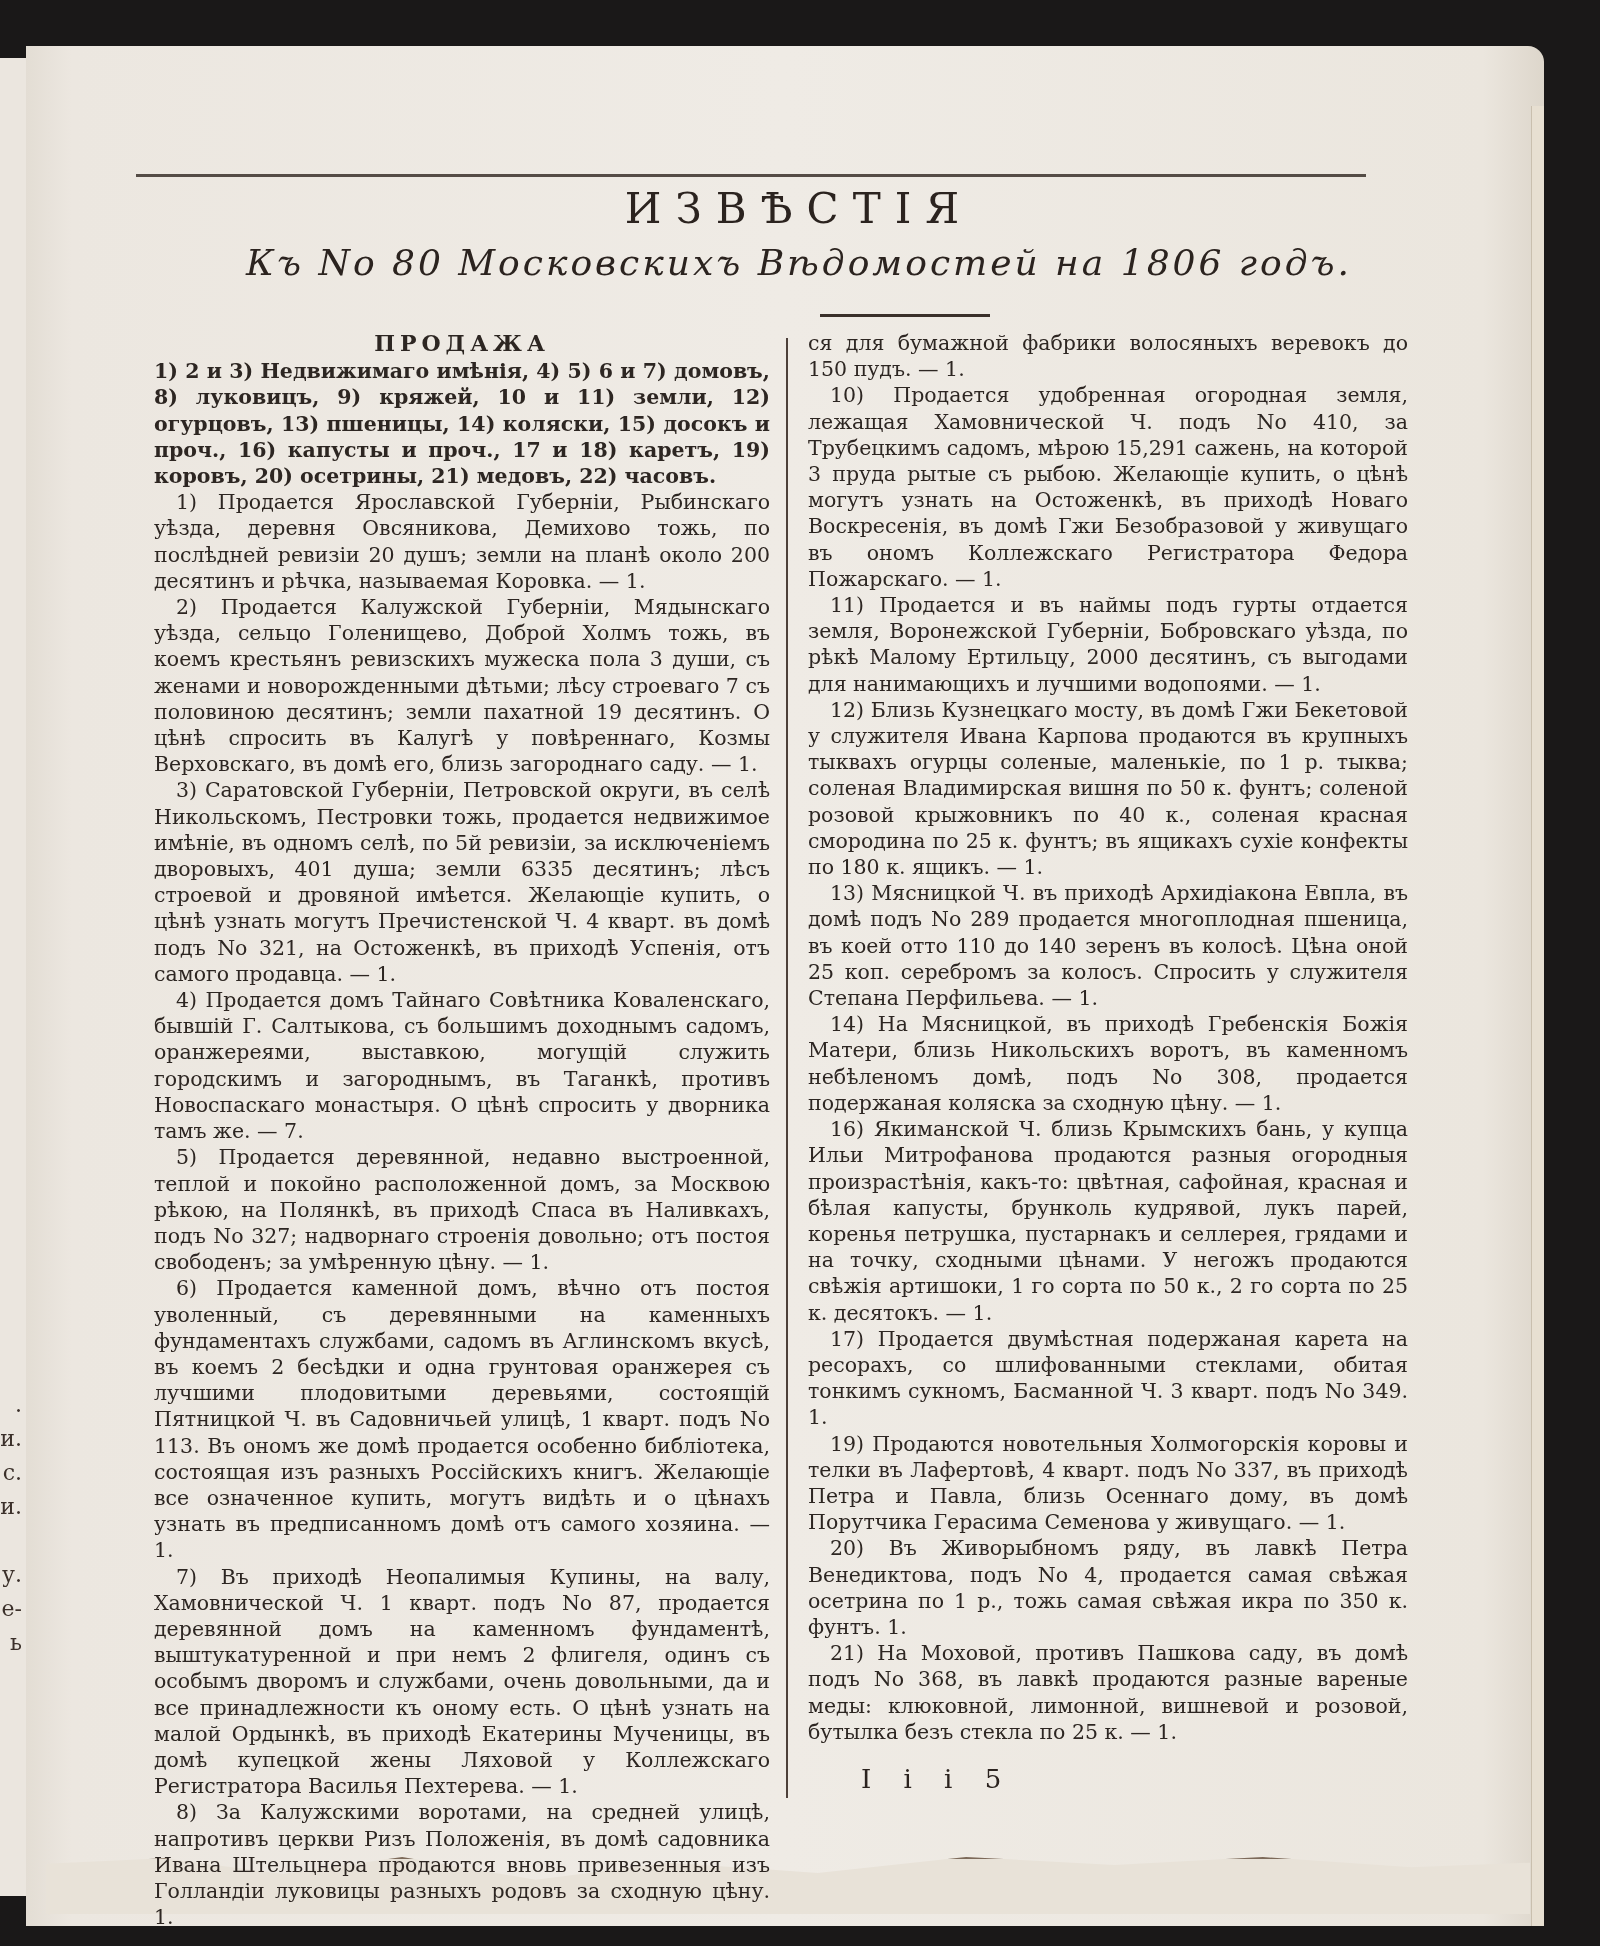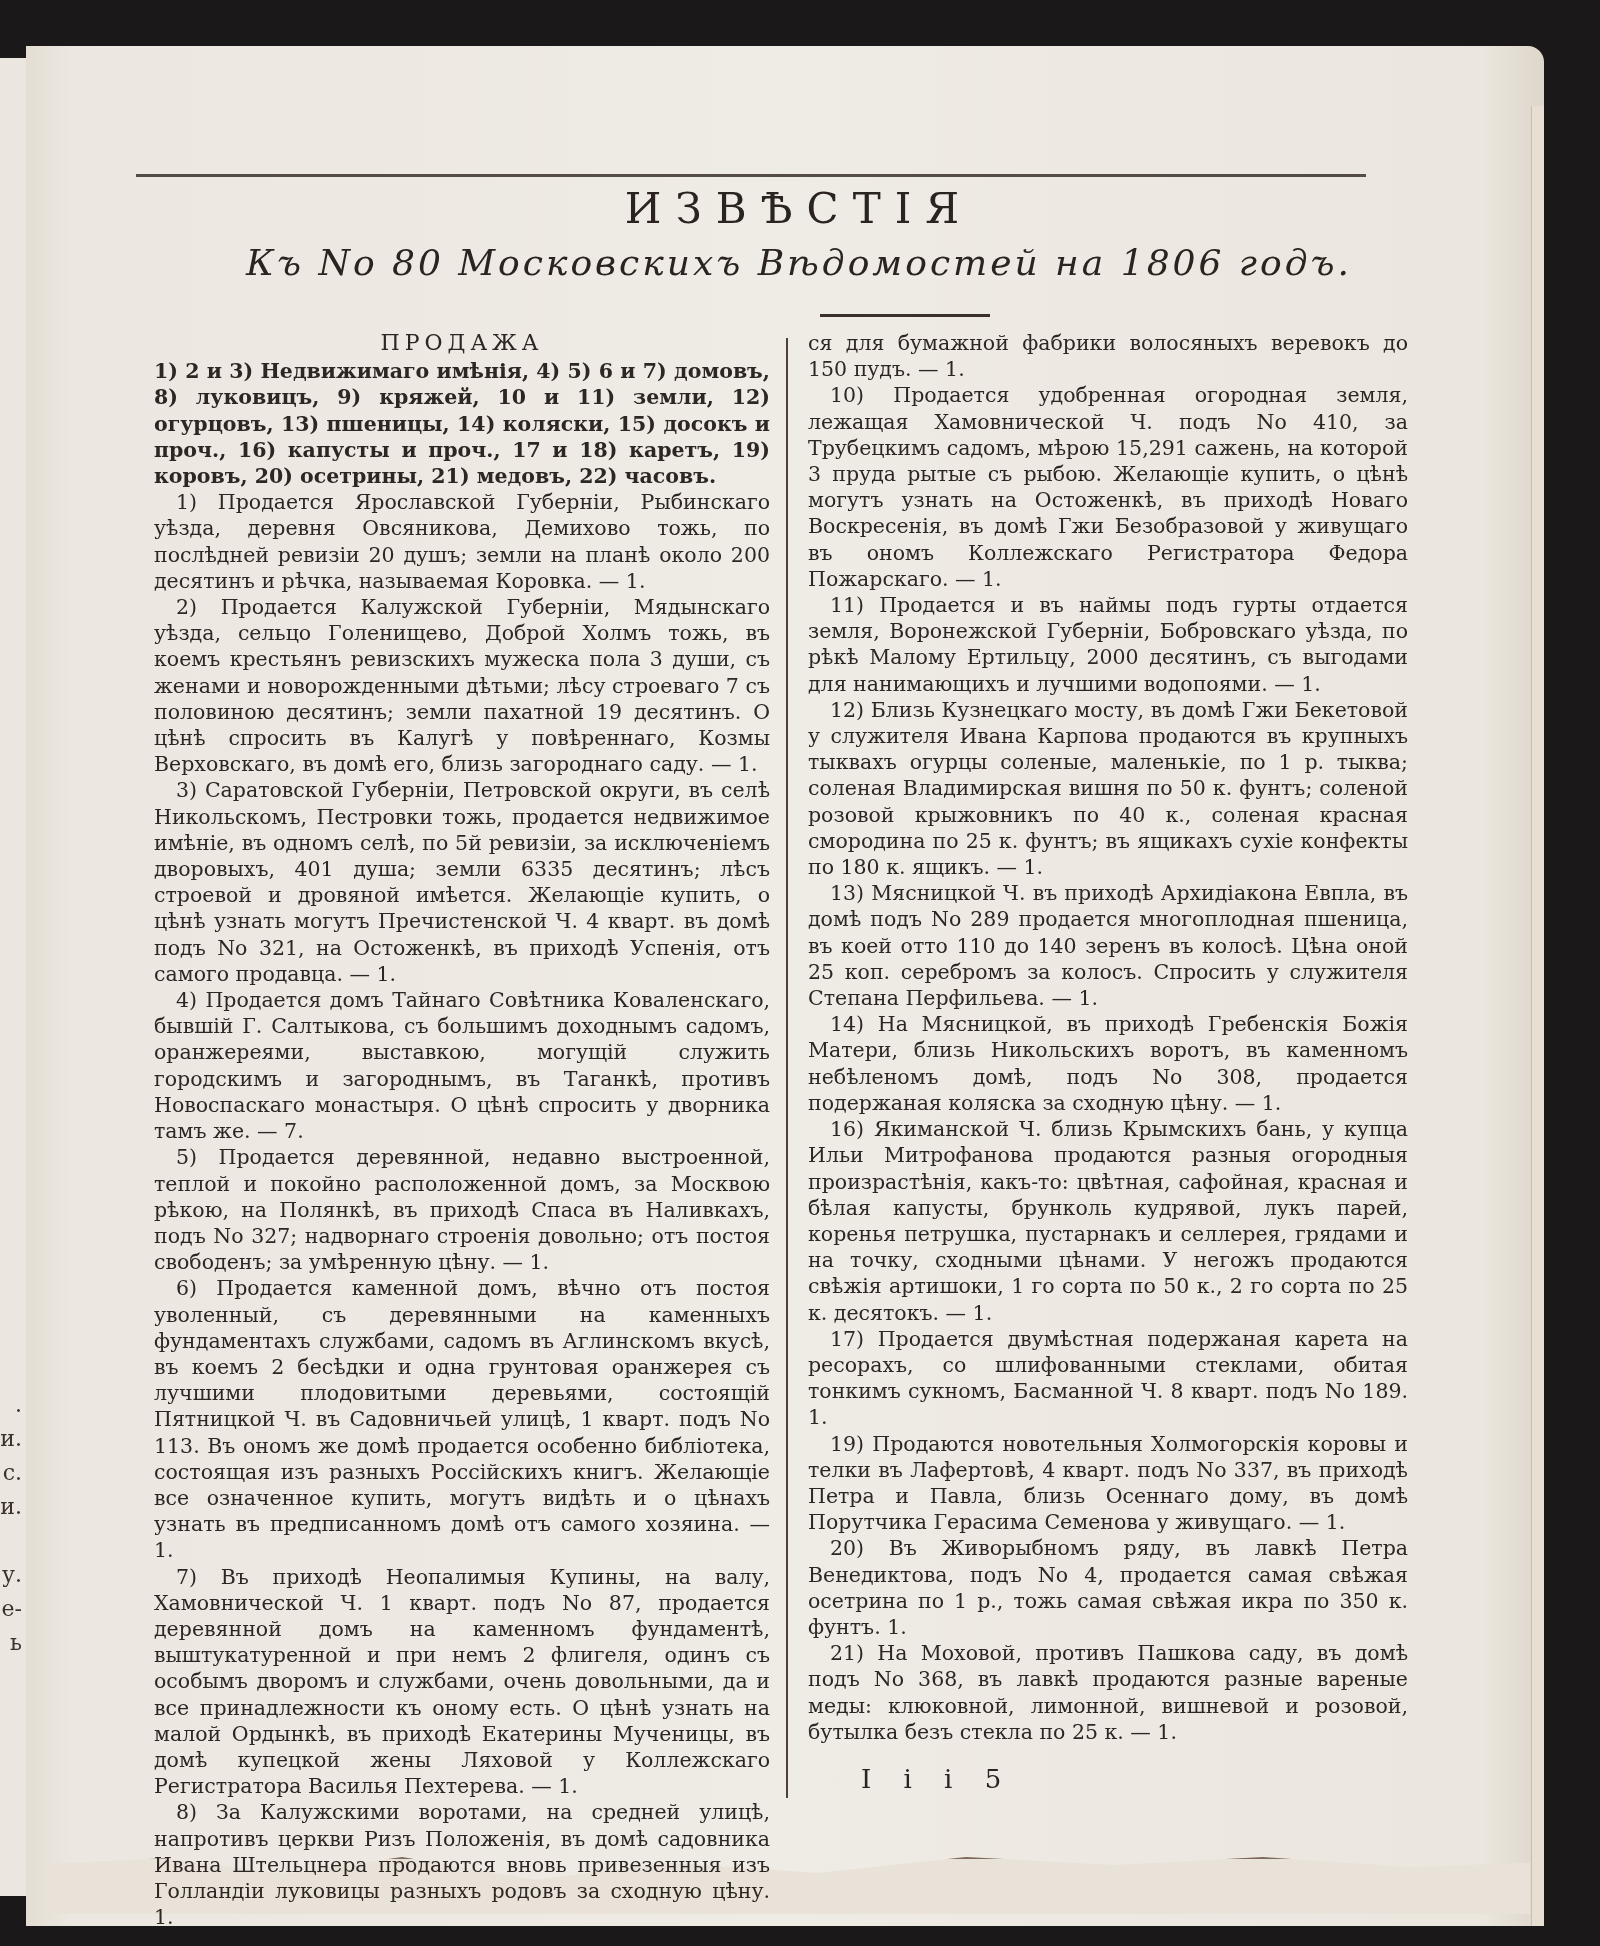--- a/index.html
+++ b/index.html
@@ -49,21 +49,21 @@
   }
   .col {
     position: absolute; top: 284px; color: #2d2622; font-size: 20.5px; line-height: 26.2px;
     text-align: justify;
   }
   .col.left { left: 128px; width: 616px; }
   .col.right { left: 782px; width: 600px; }
   .col-divider {
     position: absolute; left: 760px; top: 292px; width: 2px; height: 1460px; background: #4d403a;
   }
-  .heading { text-align: center; letter-spacing: 5px; font-size: 22px; margin-bottom: 2px; }
+  .heading { text-align: center; letter-spacing: 5px; font-size: 22px; margin-bottom: 2px; font-weight: bold; }
   .index { font-weight: bold; font-size: 20.5px; }
   .entry { text-indent: 22px; margin: 0; }
   .cont { margin: 0; }
   .signature {
     position: absolute; left: 835px; top: 1718px; font-size: 26px; letter-spacing: 12px; color: #2b231f;
   }
 </style>
 </head>
 <body>
 
@@ -106,21 +106,21 @@
   </div>
 
   <div class="col right">
     <p class="cont">ся для бумажной фабрики волосяныхъ веревокъ до 150 пудъ. — 1.</p>
     <p class="entry">10) Продается удобренная огородная земля, лежащая Хамовнической Ч. подъ No 410, за Трубецкимъ садомъ, мѣрою 15,291 сажень, на которой 3 пруда рытые съ рыбою. Желающіе купить, о цѣнѣ могутъ узнать на Остоженкѣ, въ приходѣ Новаго Воскресенія, въ домѣ Гжи Безобразовой у живущаго въ ономъ Коллежскаго Регистратора Федора Пожарскаго. — 1.</p>
     <p class="entry">11) Продается и въ наймы подъ гурты отдается земля, Воронежской Губерніи, Бобровскаго уѣзда, по рѣкѣ Малому Ертильцу, 2000 десятинъ, съ выгодами для нанимающихъ и лучшими водопоями. — 1.</p>
     <p class="entry">12) Близь Кузнецкаго мосту, въ домѣ Гжи Бекетовой у служителя Ивана Карпова продаются въ крупныхъ тыквахъ огурцы соленые, маленькіе, по 1 р. тыква; соленая Владимирская вишня по 50 к. фунтъ; соленой розовой крыжовникъ по 40 к., соленая красная смородина по 25 к. фунтъ; въ ящикахъ сухіе конфекты по 180 к. ящикъ. — 1.</p>
     <p class="entry">13) Мясницкой Ч. въ приходѣ Архидіакона Евпла, въ домѣ подъ No 289 продается многоплодная пшеница, въ коей отто 110 до 140 зеренъ въ колосѣ. Цѣна оной 25 коп. серебромъ за колосъ. Спросить у служителя Степана Перфильева. — 1.</p>
     <p class="entry">14) На Мясницкой, въ приходѣ Гребенскія Божія Матери, близь Никольскихъ воротъ, въ каменномъ небѣленомъ домѣ, подъ No 308, продается подержаная коляска за сходную цѣну. — 1.</p>
     <p class="entry">16) Якиманской Ч. близь Крымскихъ бань, у купца Ильи Митрофанова продаются разныя огородныя произрастѣнія, какъ-то: цвѣтная, сафойная, красная и бѣлая капусты, брунколь кудрявой, лукъ парей, коренья петрушка, пустарнакъ и селлерея, грядами и на точку, сходными цѣнами. У негожъ продаются свѣжія артишоки, 1 го сорта по 50 к., 2 го сорта по 25 к. десятокъ. — 1.</p>
-    <p class="entry">17) Продается двумѣстная подержаная карета на ресорахъ, со шлифованными стеклами, обитая тонкимъ сукномъ, Басманной Ч. 8 кварт. подъ No 189. 1.</p>
+    <p class="entry">17) Продается двумѣстная подержаная карета на ресорахъ, со шлифованными стеклами, обитая тонкимъ сукномъ, Басманной Ч. 3 кварт. подъ No 349. 1.</p>
     <p class="entry">19) Продаются новотельныя Холмогорскія коровы и телки въ Лафертовѣ, 4 кварт. подъ No 337, въ приходѣ Петра и Павла, близь Осеннаго дому, въ домѣ Порутчика Герасима Семенова у живущаго. — 1.</p>
     <p class="entry">20) Въ Живорыбномъ ряду, въ лавкѣ Петра Венедиктова, подъ No 4, продается самая свѣжая осетрина по 1 р., тожь самая свѣжая икра по 350 к. фунтъ. 1.</p>
     <p class="entry">21) На Моховой, противъ Пашкова саду, въ домѣ подъ No 368, въ лавкѣ продаются разные вареные меды: клюковной, лимонной, вишневой и розовой, бутылка безъ стекла по 25 к. — 1.</p>
 
   </div>
 
   <div class="signature">I i i   5</div>
 </div>
 
 </body></html>

